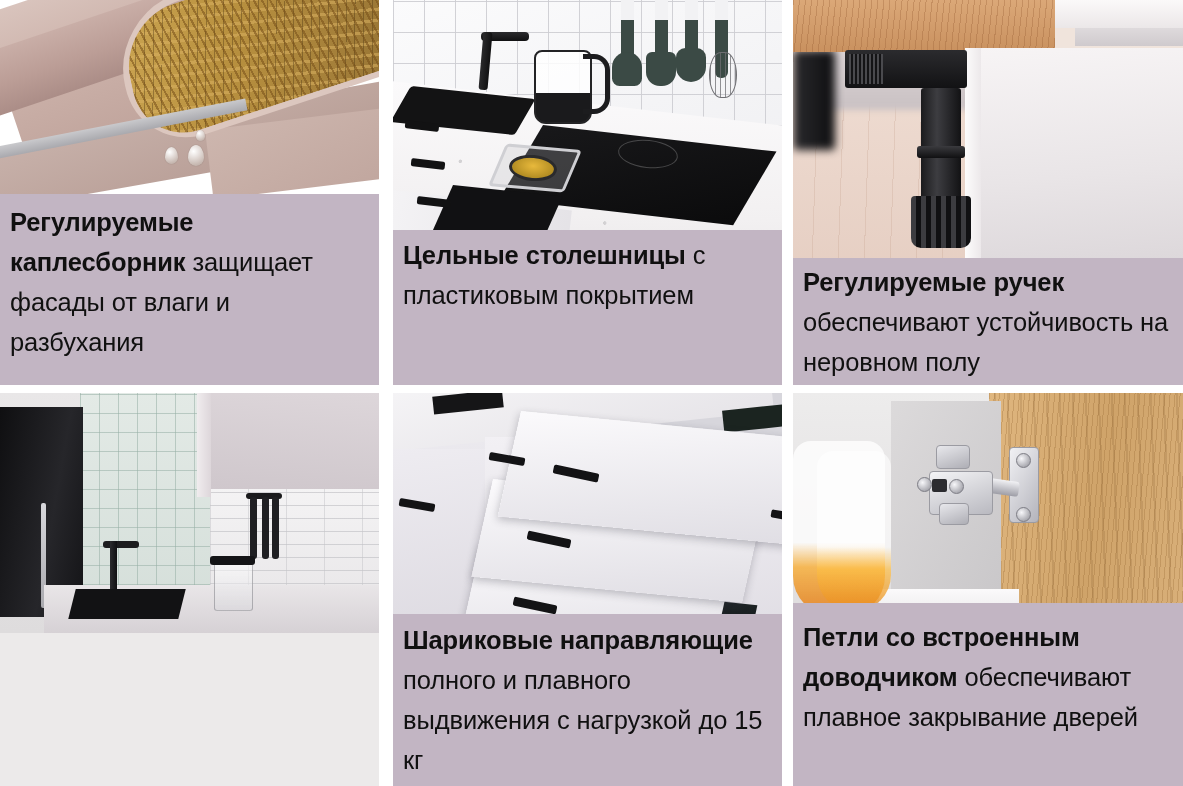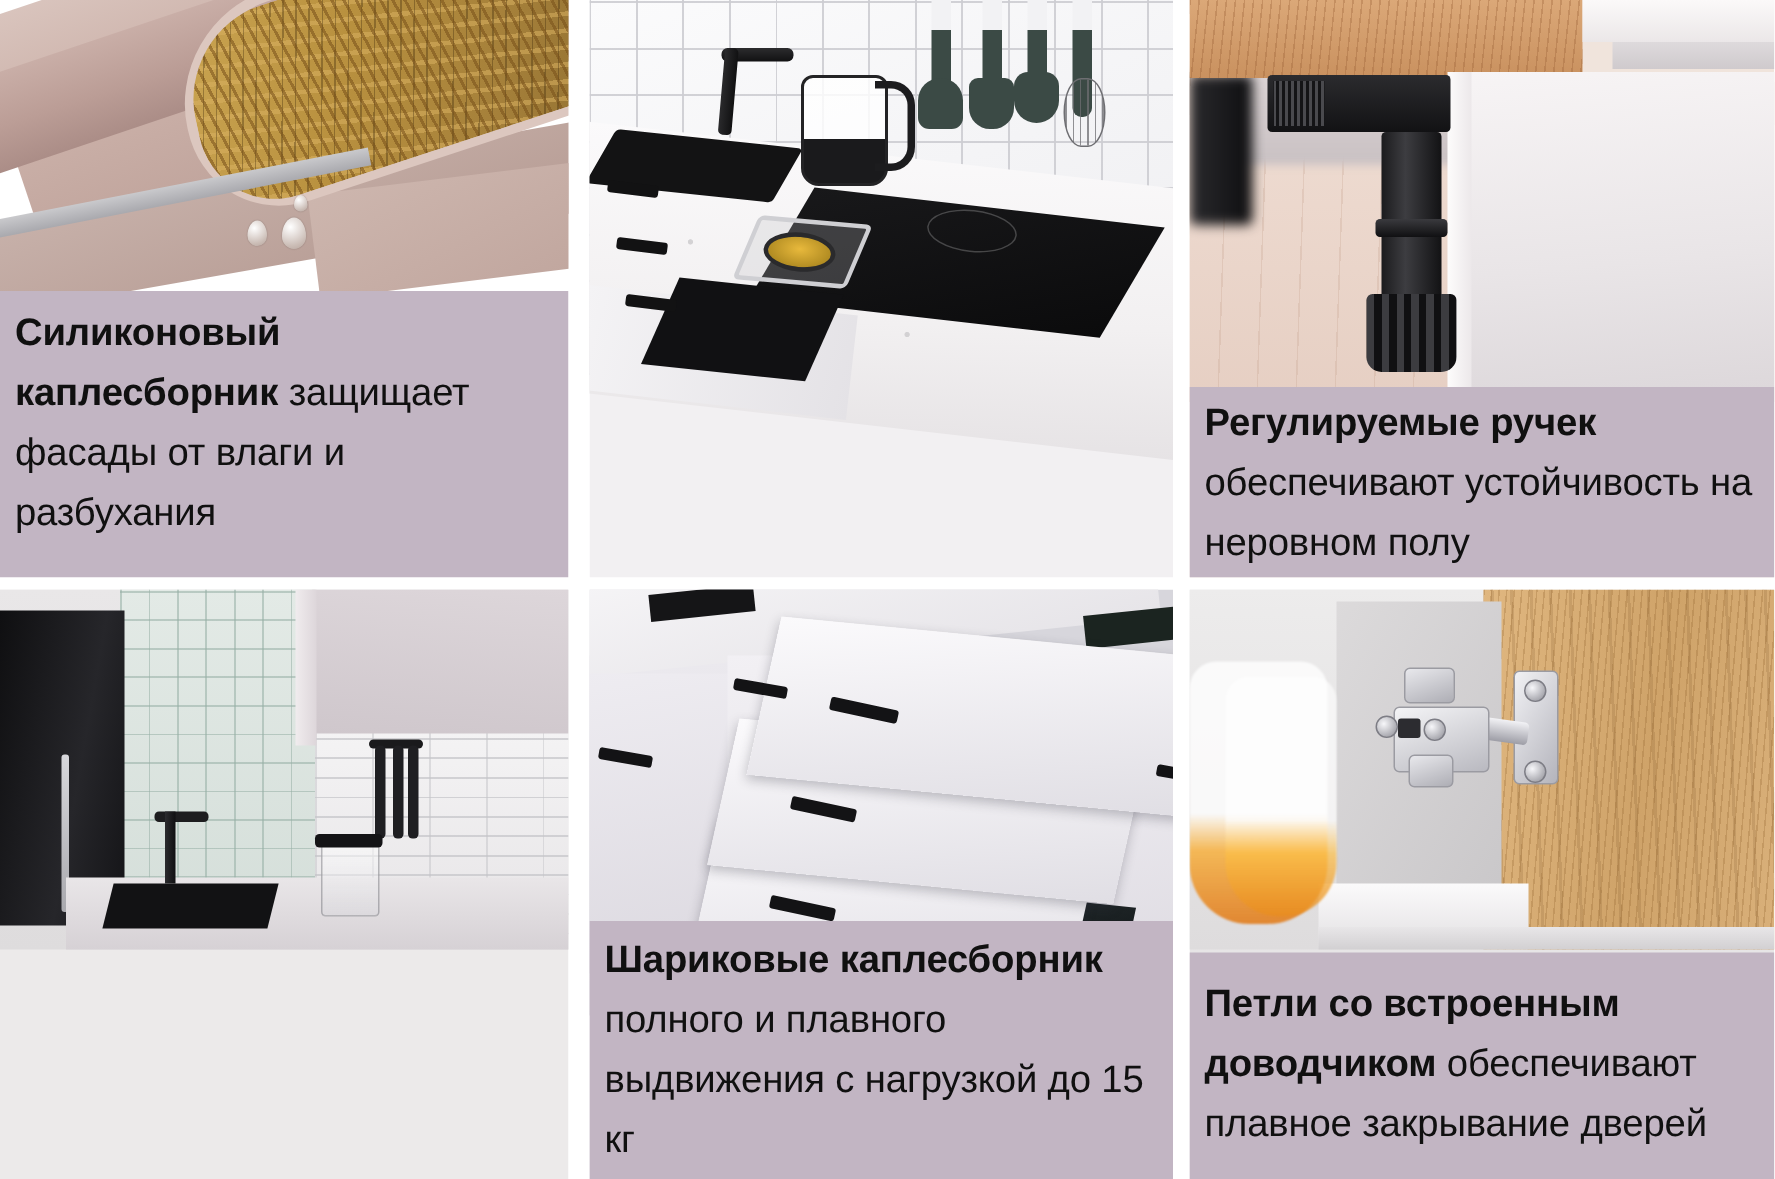--- a/index.html
+++ b/index.html
@@ -31,21 +31,21 @@
            line-height:40px;
            letter-spacing:-0.1px;
            word-spacing:0px;}
   .caption b{font-weight:bold;}
 
   .cap1{height:191px;padding-top:8px;}
   .cap2{height:155px;padding-top:5px;}
   .cap3{height:127px;padding-top:4px;}
   .cap4{height:170px;padding-top:12px;}
   .cap5{height:172px;padding-top:6px;}
-  .cap6{height:151px;padding-top:14px;}
+  .cap6{height:183px;padding-top:14px;}
 
   
   .p1{background:#ffffff;}
   .p1 .slabTop{position:absolute;left:-20px;top:16px;width:460px;height:150px;
       background:linear-gradient(178deg,#d9c4bd 0%,#cdb3ab 40%,#c0a49c 100%);
       transform:rotate(-18.5deg);transform-origin:left top;
       border-radius:0 0 0 0;}
   .p1 .core{position:absolute;left:118px;top:22px;width:300px;height:128px;
       background:
         repeating-linear-gradient(74deg, rgba(120,80,25,.55) 0 2px, rgba(0,0,0,0) 2px 7px),
@@ -306,21 +306,21 @@
       <div class="base"></div>
       <div class="panel"></div>
       <div class="coreEdge"></div>
       <div class="core"></div>
       <div class="strip"></div>
       <div class="drop d1"></div>
         <div class="drop d2"></div>
         <div class="drop d3"></div>
     </div>
     <div class="caption cap1">
-      <b>Силиконовый каплесборник</b><span> защищает фасады от влаги и разбухания</span>
+      <b>Регулируемые каплесборник</b><span> защищает фасады от влаги и разбухания</span>
     </div>
   </div>
 
   <div class="cell c2">
     <div class="photo p2">
       <div class="tile"></div>
       <div class="util u1"></div>
         <div class="util u2"></div>
         <div class="util u3"></div>
         <div class="util u4"></div>
@@ -337,20 +337,23 @@
       <div class="panbase"></div>
         <div class="pan"></div>
       <div class="kettle"></div>
         <div class="kettleH"></div>
       <div class="cab"></div>
       <div class="oven"></div>
       <div class="handle h1"></div>
         <div class="handle h2"></div>
         <div class="handle h3"></div>
     </div>
+    <div class="caption cap2">
+      <b>Цельные столешницы</b><span> с пластиковым покрытием</span>
+    </div>
   </div>
 
   <div class="cell c3">
     <div class="photo p3">
       <div class="floor"></div>
       <div class="wallBlur"></div>
       <div class="legBlur"></div>
       <div class="wood"></div>
       <div class="carcassTop"></div>
       <div class="carcassSide"></div>
@@ -407,21 +410,21 @@
       <div class="drawer dw2"></div>
       <div class="drawer dw1"></div>
       <div class="dhandle dh1"></div>
         <div class="dhandle dh2"></div>
         <div class="dhandle dh3"></div>
       <div class="hdl hl1"></div>
         <div class="hdl hl2"></div>
         <div class="hdl hl3"></div>
     </div>
     <div class="caption cap5">
-      <b>Шариковые каплесборник</b><span> полного и плавного выдвижения с нагрузкой до 15 кг</span>
+      <b>Шариковые направляющие</b><span> полного и плавного выдвижения с нагрузкой до 15 кг</span>
     </div>
   </div>
 
   <div class="cell c6">
     <div class="photo p6">
       <div class="wall6"></div>
       <div class="oak"></div>
       <div class="panel6"></div>
       <div class="shelf"></div>
         <div class="shelfF"></div>

